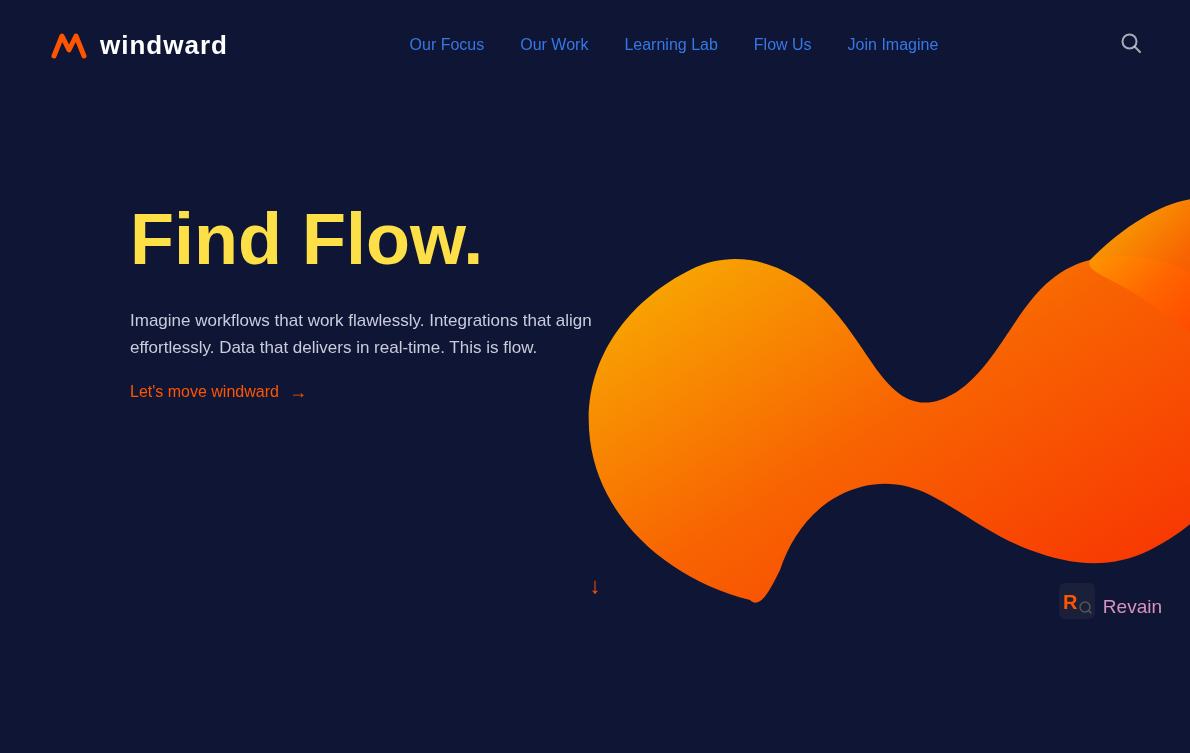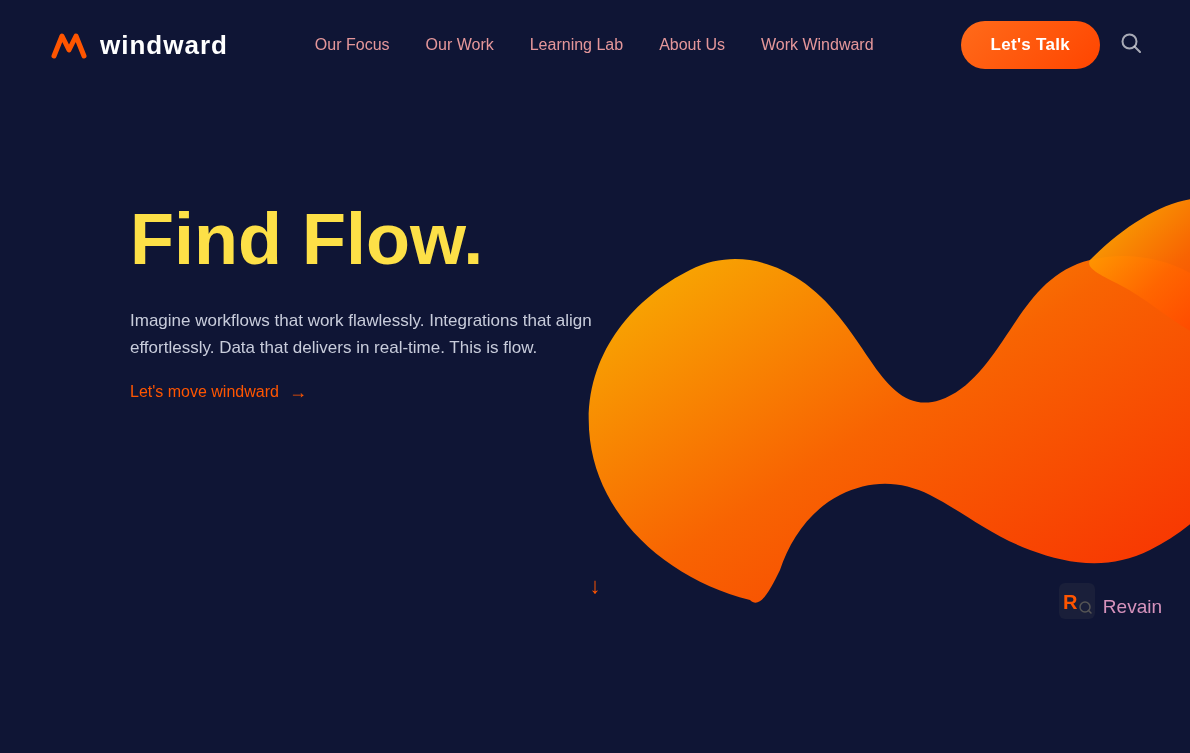--- a/index.html
+++ b/index.html
@@ -48,21 +48,21 @@
     }
 
     .nav-links {
       display: flex;
       align-items: center;
       gap: 36px;
       list-style: none;
     }
 
     .nav-links a {
-      color: #fca5a5;
+      color: #3b82f6;
       text-decoration: none;
       font-size: 16px;
       font-weight: 400;
       opacity: 0.9;
     }
 
     .nav-right {
       display: flex;
       align-items: center;
       gap: 20px;
@@ -247,29 +247,28 @@
       <li>
         <a href="#">Our Focus</a>
       </li>
       <li>
         <a href="#">Our Work</a>
       </li>
       <li>
         <a href="#">Learning Lab</a>
       </li>
       <li>
-        <a href="#">About Us</a>
-      </li>
-      <li>
-        <a href="#">Work Windward</a>
+        <a href="#">Flow Us</a>
+      </li>
+      <li>
+        <a href="#">Join Imagine</a>
       </li>
     </ul>
 
     <div class="nav-right">
-      <button class="cta-button">Let's Talk</button>
       <span class="search-icon-wrap">
         <svg width="22" height="22" viewBox="0 0 22 22" fill="none" xmlns="http://www.w3.org/2000/svg">
           <circle cx="9.5" cy="9.5" r="7" stroke="white" stroke-width="2" opacity="0.8"></circle>
           <line x1="14.5" y1="14.5" x2="20" y2="20" stroke="white" stroke-width="2" stroke-linecap="round" opacity="0.8"></line>
         </svg>
       </span>
     </div>
   </nav>
 
   <div class="hero-content">

